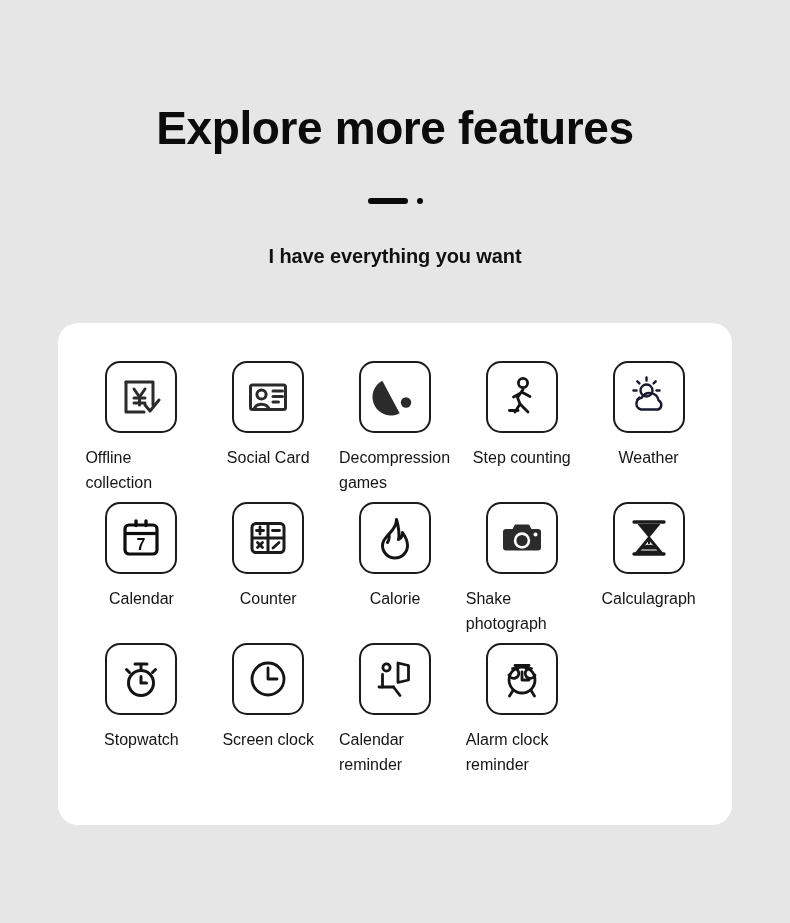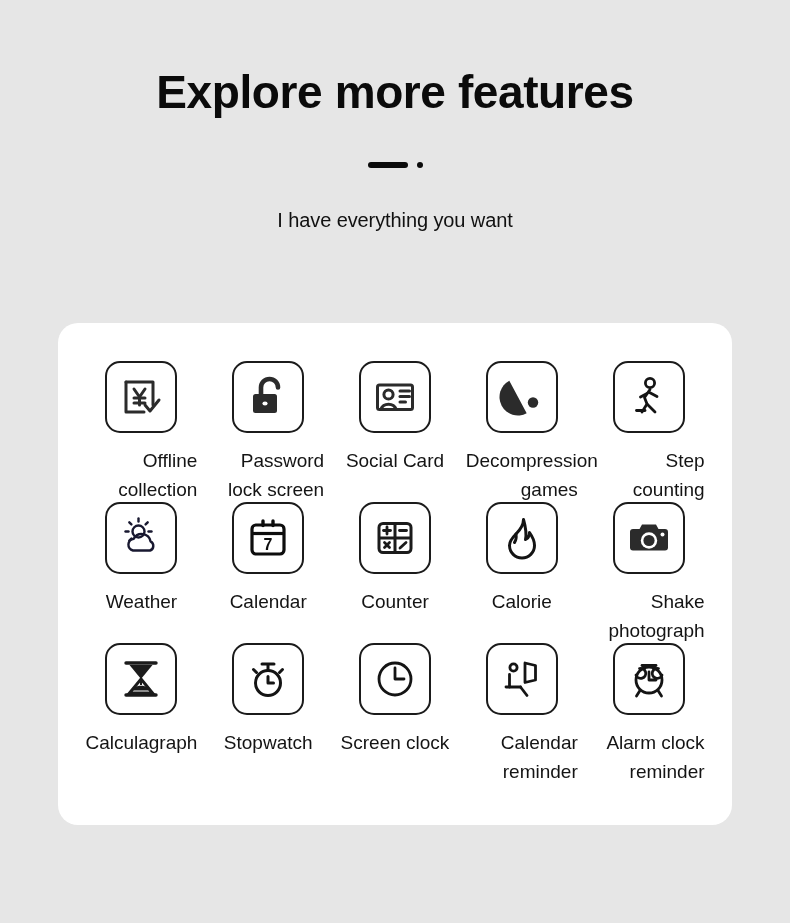--- a/index.html
+++ b/index.html
@@ -17,21 +17,21 @@
 
   .page {
     width: 790px;
     height: 923px;
     position: relative;
     box-sizing: border-box;
   }
 
   
   .header {
-    padding-top: 68px;
+    padding-top: 104px;
     text-align: center;
   }
   .page-title {
     font-size: 46px;
     font-weight: bold;
     letter-spacing: -0.4px;
     line-height: 1.05;
     color: #0b0b0b;
     margin: 0;
   }
@@ -54,21 +54,21 @@
     display: block;
     width: 6px;
     height: 6px;
     border-radius: 50%;
     background: #0b0b0b;
   }
   .page-subtitle {
     margin: 0;
     padding-top: 37px;
     font-size: 20px;
-    font-weight: normal;
+    font-weight: bold;
     color: #111111;
     letter-spacing: -0.1px;
   }
 
   
   .feature-card {
     position: absolute;
     left: 58px;
     top: 323px;
     width: 674px;
@@ -103,24 +103,24 @@
     justify-content: center;
     background: #ffffff;
     flex: none;
   }
   .icon-box svg {
     display: block;
   }
 
   .feature-label {
     margin-top: 13px;
-    font-size: 19px;
+    font-size: 16px;
     line-height: 1.55;
     color: #141414;
-    text-align: right;
+    text-align: left;
     max-width: 112px;
   }
 </style>
 </head>
 <body>
 
 <div class="page">
 
   <div class="header">
     <h1 class="page-title">Explore more features</h1>
@@ -144,30 +144,20 @@
             <path d="M17 16 L22.5 24 L28 16"></path>
             <path d="M17 25 H28"></path>
             <path d="M17 30 H28"></path>
             <path d="M22.5 24 V32"></path>
             <path d="M28 32 L33 38 L42 27"></path>
           </svg>
         </div>
         <div class="feature-label">Offline collection</div>
       </div>
 
-      <div class="feature-item">
-        <div class="icon-box">
-          <svg width="48" height="48" viewBox="0 0 48 48" fill="none">
-            <path d="M17 21 V14.5 A8.5 8.5 0 0 1 34 14.5" stroke="#2b2b2b" stroke-width="4.6" stroke-linecap="round"></path>
-            <rect x="9" y="21" width="24" height="19" rx="2.5" fill="#2b2b2b"></rect>
-            <ellipse cx="21" cy="30.5" rx="2.6" ry="2.1" fill="#ffffff"></ellipse>
-          </svg>
-        </div>
-        <div class="feature-label">Password lock screen</div>
-      </div>
 
       <div class="feature-item">
         <div class="icon-box">
           <svg width="48" height="48" viewBox="0 0 48 48" fill="none">
             <rect x="6.5" y="12" width="35" height="24.5" rx="2" stroke="#2b2b2b" stroke-width="3"></rect>
             <circle cx="17.5" cy="21.5" r="4.6" stroke="#2b2b2b" stroke-width="3"></circle>
             <path d="M9.6 36.5 A8.6 8.6 0 0 1 25.4 36.5" stroke="#2b2b2b" stroke-width="3" stroke-linecap="round"></path>
             <path d="M29 18 H38.5" stroke="#2b2b2b" stroke-width="3" stroke-linecap="round"></path>
             <path d="M29 23.5 H38.5" stroke="#2b2b2b" stroke-width="3" stroke-linecap="round"></path>
             <path d="M29 29 H34.5" stroke="#2b2b2b" stroke-width="3" stroke-linecap="round"></path>

